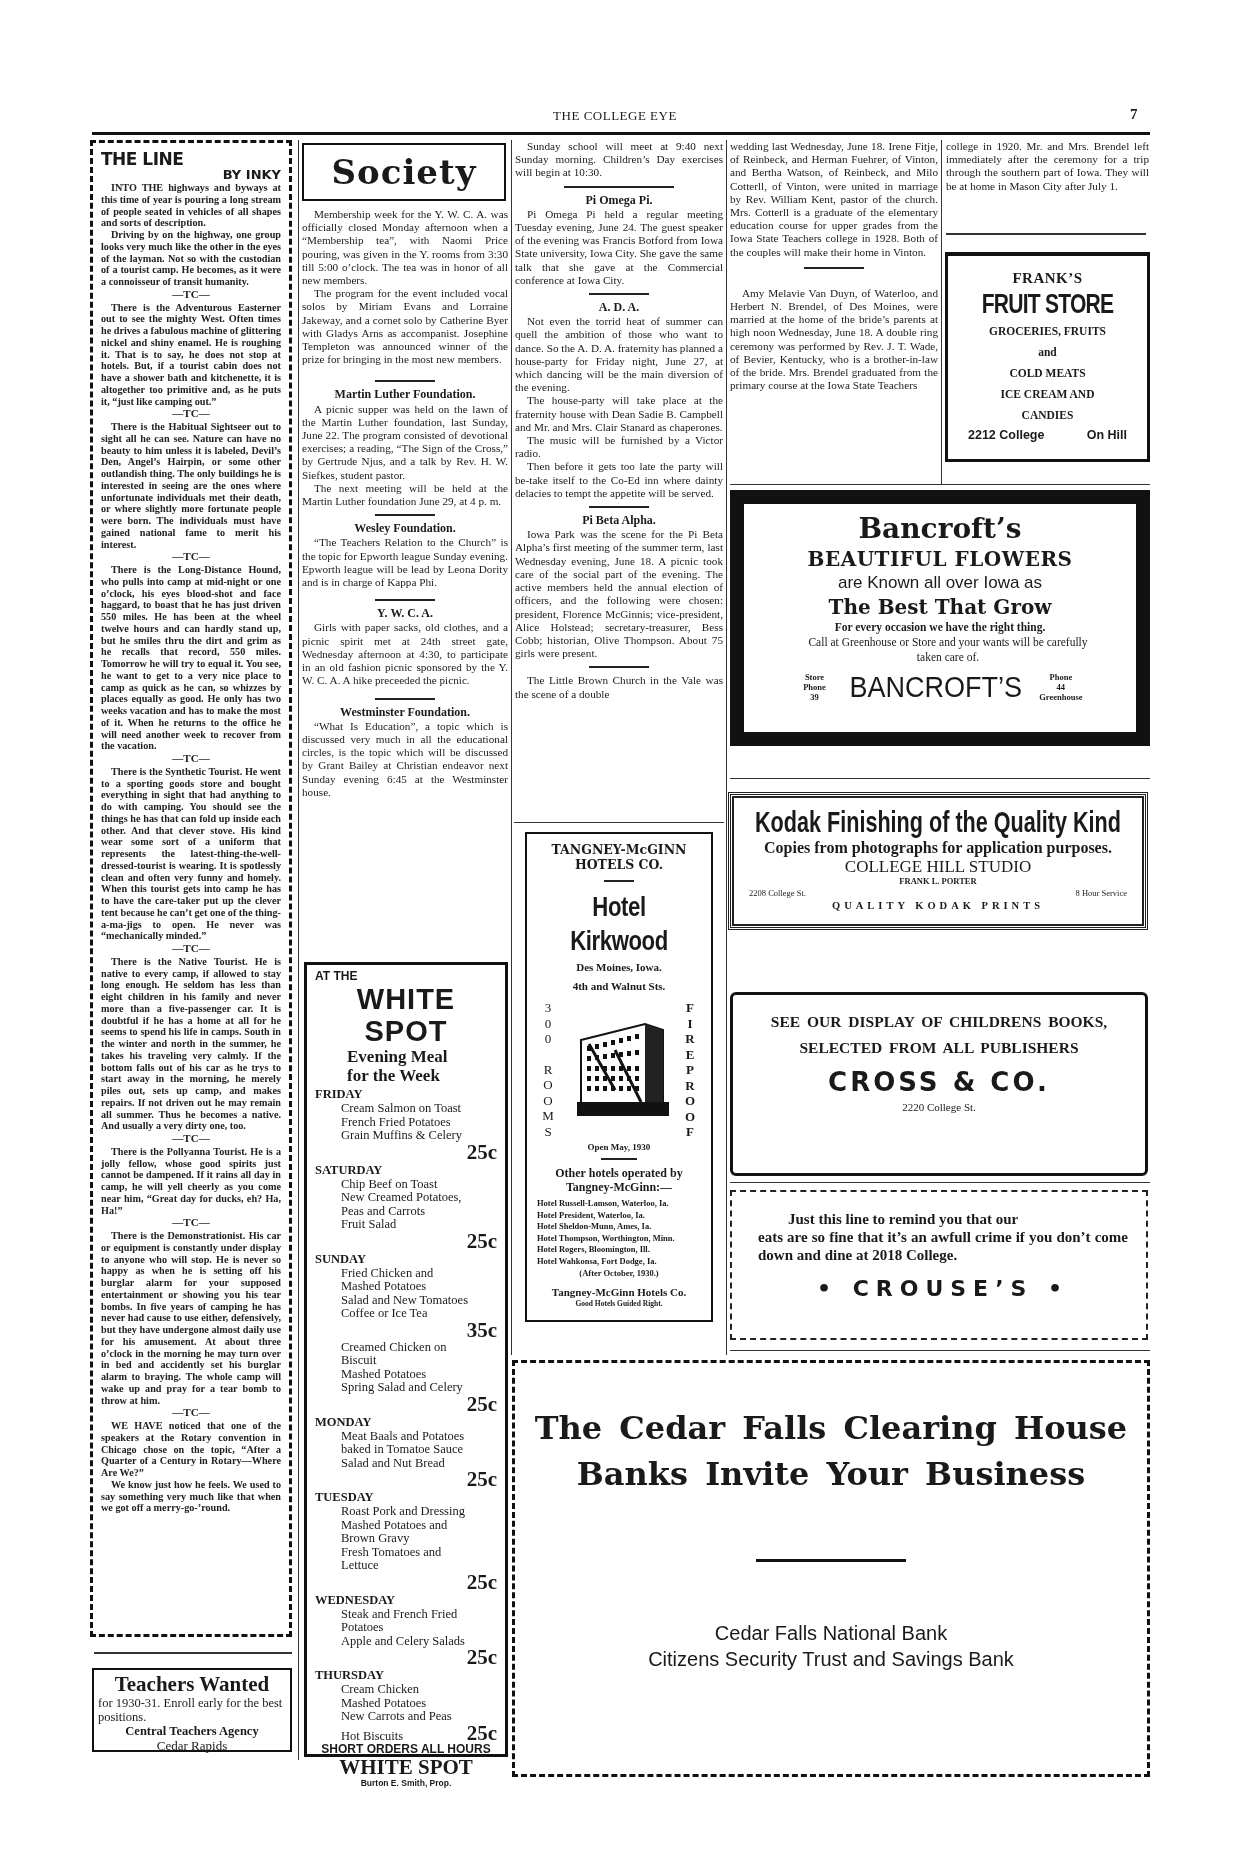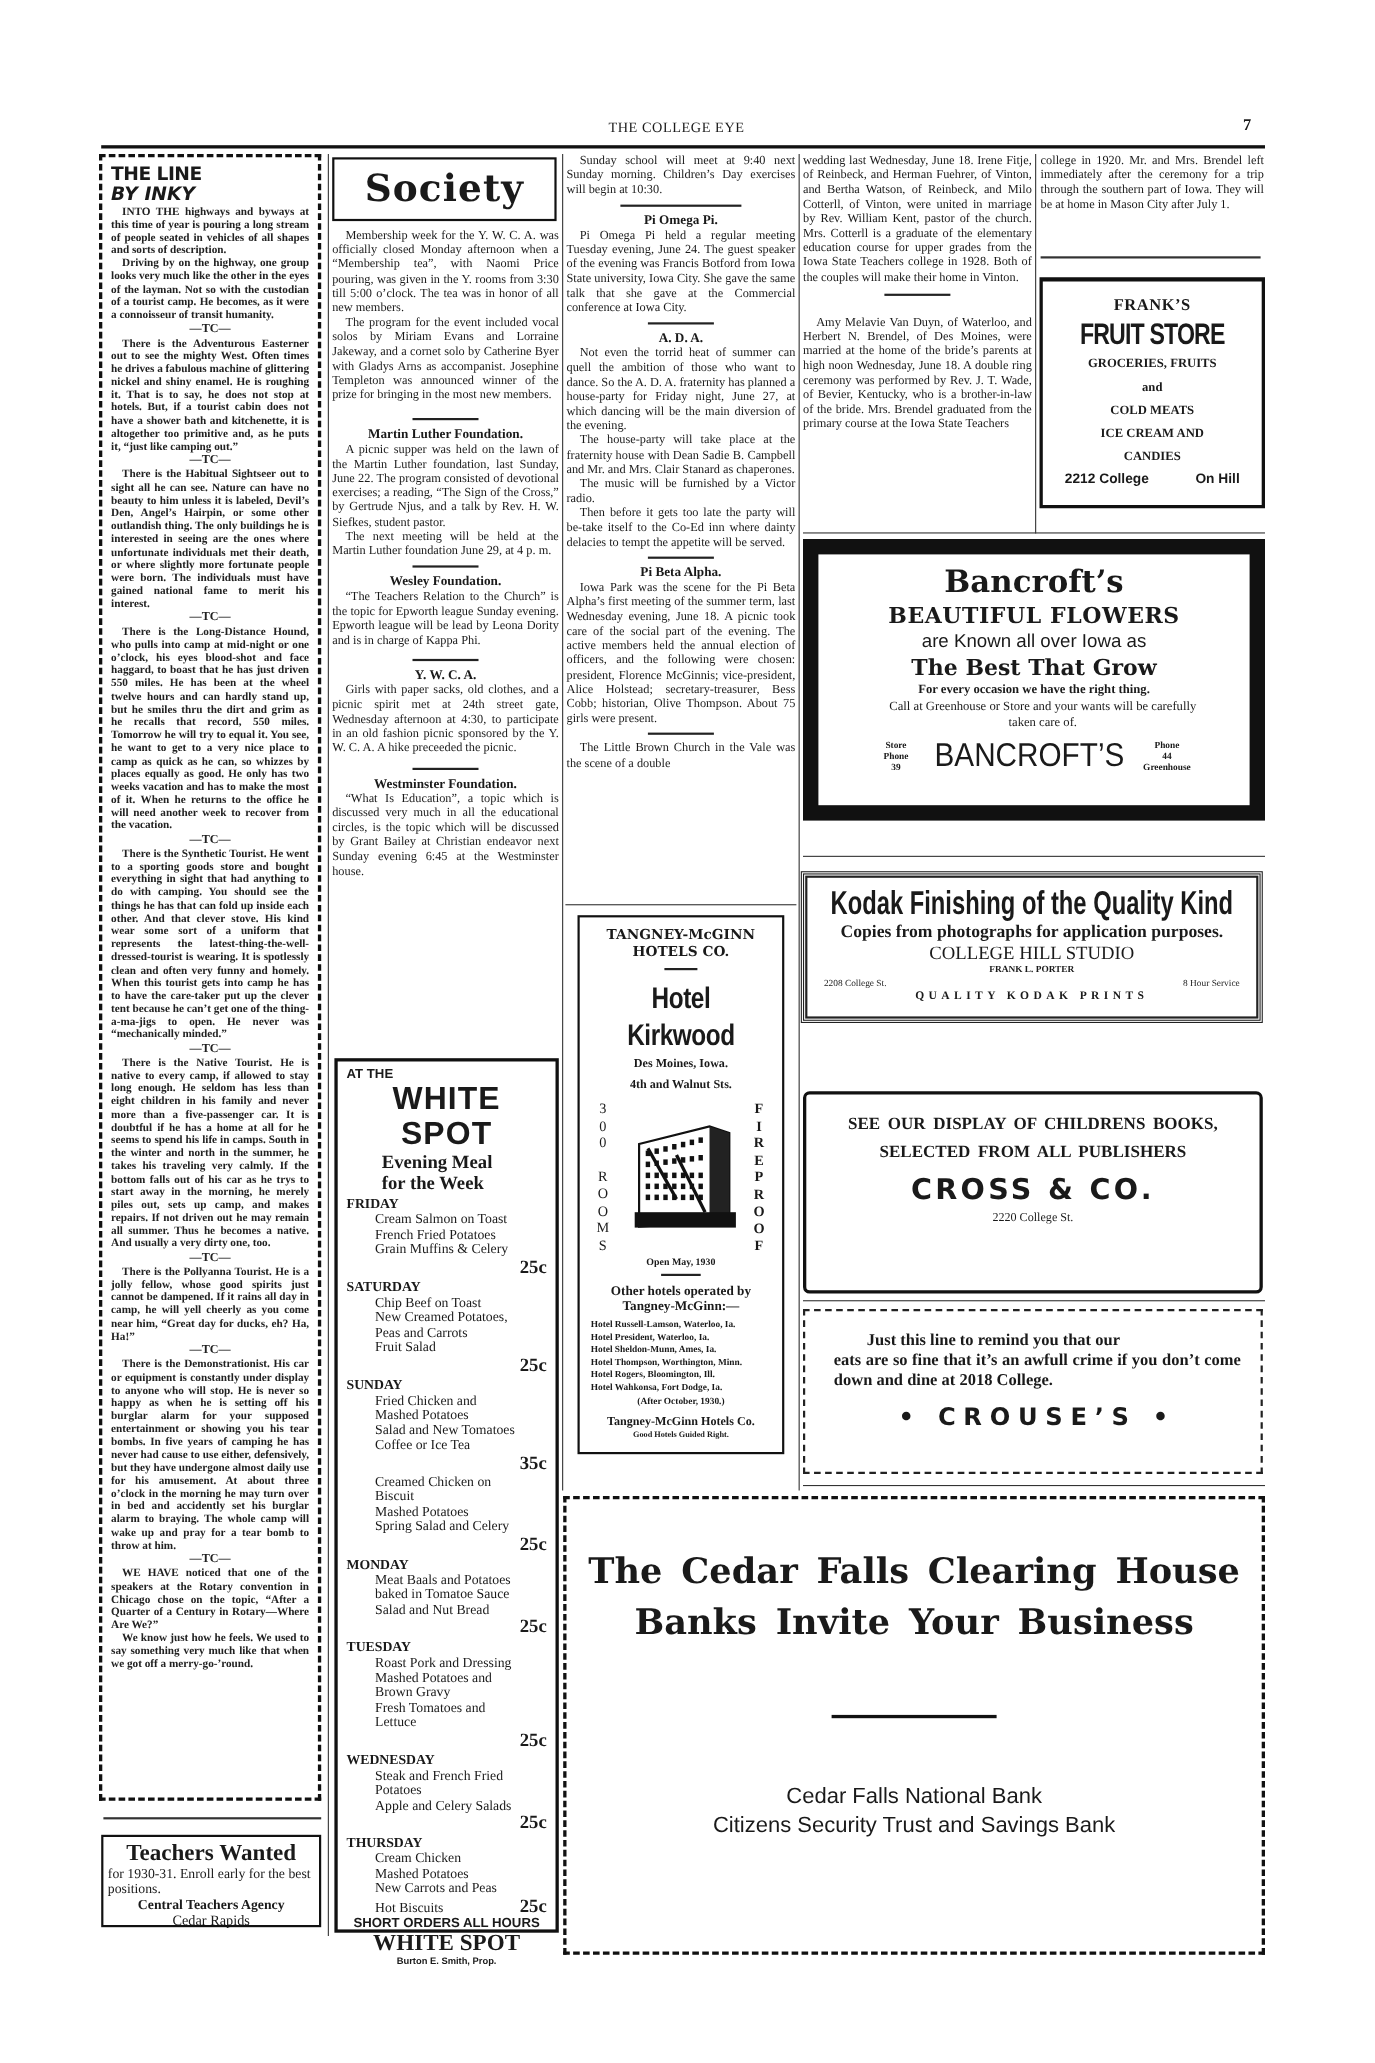--- a/index.html
+++ b/index.html
@@ -15,36 +15,36 @@
   .col p{text-indent:12px;}
   .col .noind{text-indent:0;}
   .tc{text-align:center;margin:1px 0;font-size:11px;}
   .sep{width:60px;height:2px;background:#222;margin:6px auto;}
   .subhead{text-align:center;font-weight:bold;font-size:12px;margin:2px 0 1px;}
   
   .linebox{left:90px;top:140px;width:202px;height:1497px;border:3px dashed #111;padding:6px 8px;box-sizing:border-box;}
   .linebox .col{font-size:10.2px;line-height:11.75px;font-weight:bold;color:#222;}
   .linebox .col p{text-indent:10px;}
   .line-title{font-family:"DejaVu Sans",sans-serif;font-weight:bold;font-size:17px;letter-spacing:-0.5px;}
-  .line-by{font-family:"DejaVu Sans",sans-serif;font-weight:bold;font-size:17px;margin-top:-2px;font-style:italic;}
+  .line-by{font-family:"DejaVu Sans",sans-serif;font-weight:bold;font-size:13px;text-align:right;margin-top:-2px;}
   .teachers{left:92px;top:1668px;width:200px;height:84px;border:2px solid #111;box-sizing:border-box;text-align:center;padding:2px 4px;}
   .teachers .t1{font-size:21px;font-weight:bold;line-height:24px;}
   .teachers .t2{font-size:12.5px;line-height:14px;text-align:left;}
   .teachers .t3{font-size:12.5px;font-weight:bold;line-height:15px;}
   .teachers .t4{font-size:13px;line-height:14px;}
   
   .society{left:302px;top:143px;width:204px;height:58px;border:2px solid #111;box-sizing:border-box;text-align:center;font-family:"DejaVu Serif",serif;font-weight:bold;font-size:34px;line-height:54px;letter-spacing:1px;}
   
   .whitespot{left:304px;top:962px;width:204px;height:795px;border:3px solid #111;box-sizing:border-box;padding:4px 8px;}
   .ws-at{font-weight:bold;font-size:12px;font-family:"Liberation Sans",sans-serif;}
   .ws-name{text-align:center;font-family:"Liberation Sans",sans-serif;font-weight:bold;font-size:29px;line-height:32px;letter-spacing:1px;}
   .ws-sub{font-weight:bold;font-size:17px;line-height:19px;padding-left:32px;}
   .ws-day{font-weight:bold;font-size:12.5px;margin-top:2px;}
   .ws-item{font-size:12.5px;line-height:13.5px;padding-left:26px;}
-  .ws-price{text-align:right;font-weight:bold;font-size:17px;line-height:18px;}
+  .ws-price{text-align:right;font-weight:bold;font-size:21px;line-height:18px;}
   .ws-short{text-align:center;font-weight:bold;font-size:12px;font-family:"Liberation Sans",sans-serif;line-height:13px;}
   .ws-foot{text-align:center;font-family:"Liberation Serif",serif;font-weight:bold;font-size:21px;line-height:22px;}
   .ws-prop{text-align:center;font-size:8.5px;font-weight:bold;font-family:"Liberation Sans",sans-serif;}
   
   .tangney{left:525px;top:832px;width:188px;height:490px;border:2px solid #111;box-sizing:border-box;text-align:center;padding:8px 4px;}
   .tg1{font-weight:bold;font-size:12.5px;line-height:15px;font-family:"DejaVu Serif",serif;}
   .tg-hotel{font-family:"Liberation Sans",sans-serif;font-weight:bold;font-size:27px;line-height:34px;transform:scaleX(0.82);letter-spacing:-0.5px;}
   .tg-sm{font-weight:bold;font-size:11px;line-height:19px;}
   .tg-mid{position:relative;height:140px;margin-top:4px;}
   .tg-vert{position:absolute;top:0;width:14px;font-size:13px;line-height:15.5px;font-family:"Liberation Serif",serif;}

